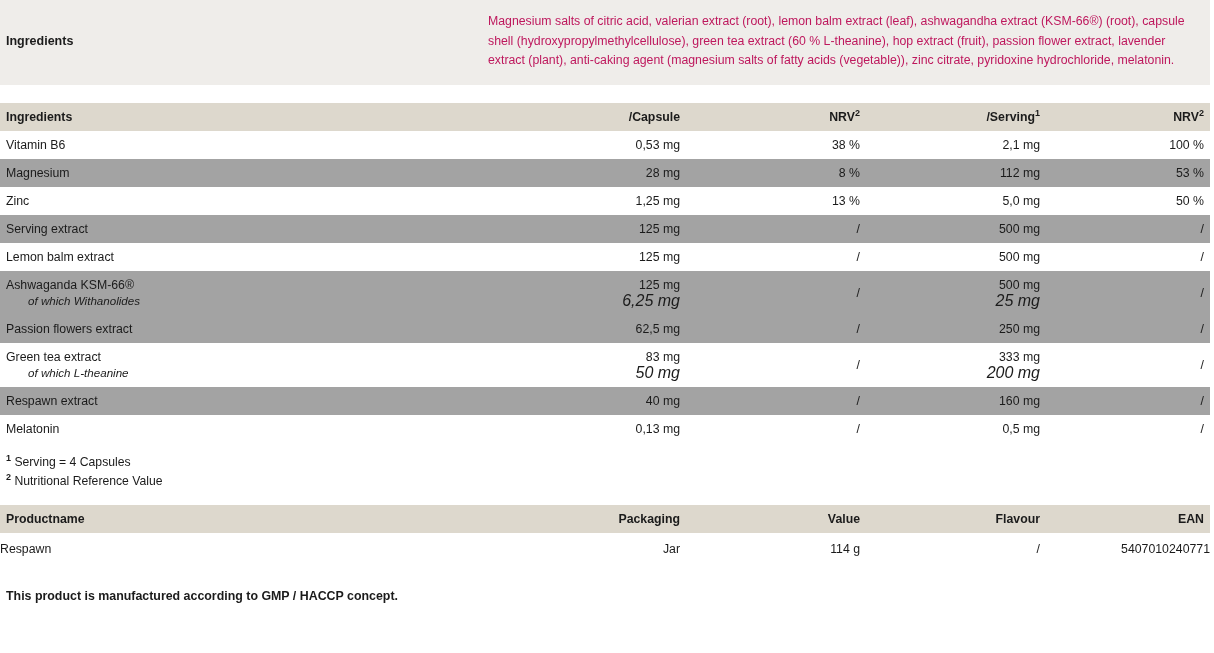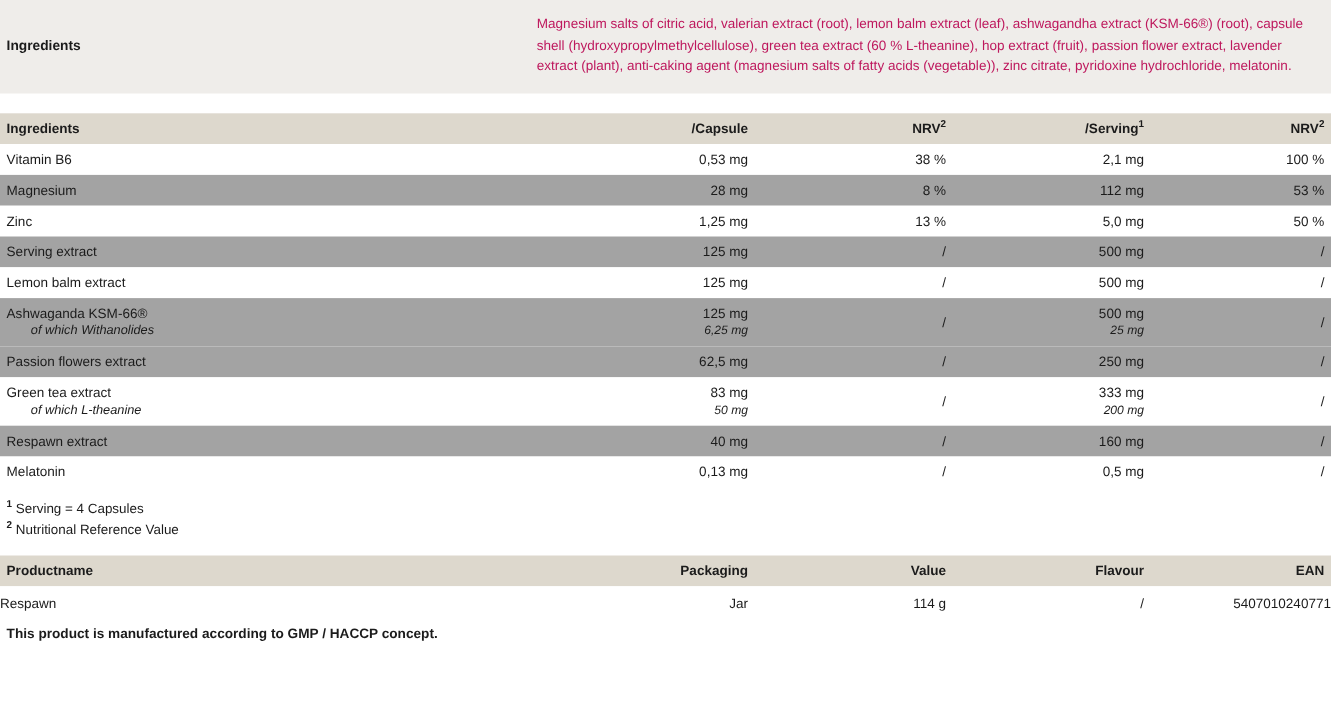--- a/index.html
+++ b/index.html
@@ -84,21 +84,21 @@
   .sub {
     display: block;
     font-style: italic;
     font-size: 11.6px;
     padding-left: 22px;
   }
   td.col-name .sub { padding-left: 22px; }
   td .sub-val {
     display: block;
     font-style: italic;
-    font-size: 11px;
+    font-size: 16px;
   }
   .mid-center { vertical-align: middle; }
 
   sup { font-size: 9px; vertical-align: super; line-height: 0; }
 
   
   .footnotes {
     margin-top: 10px;
     padding-left: 6px;
     font-size: 12.2px;
@@ -112,21 +112,21 @@
     font-size: 12.3px;
   }
 
   
   .product-wrap { margin-top: 14px; width: 1210px; }
   .product-wrap table { width: 1210px; }
   .product-wrap thead th { background: #ddd8cd; }
   .product-wrap tbody td { background: #ffffff; padding: 8px 0; }
 
   .gmp-note {
-    margin-top: 4px;
+    margin-top: 24px;
     padding-left: 6px;
     font-size: 12.4px;
     font-weight: bold;
   }
 
   
   col.c1 { width: 500px; }
   col.c2 { width: 180px; }
   col.c3 { width: 180px; }
   col.c4 { width: 180px; }

